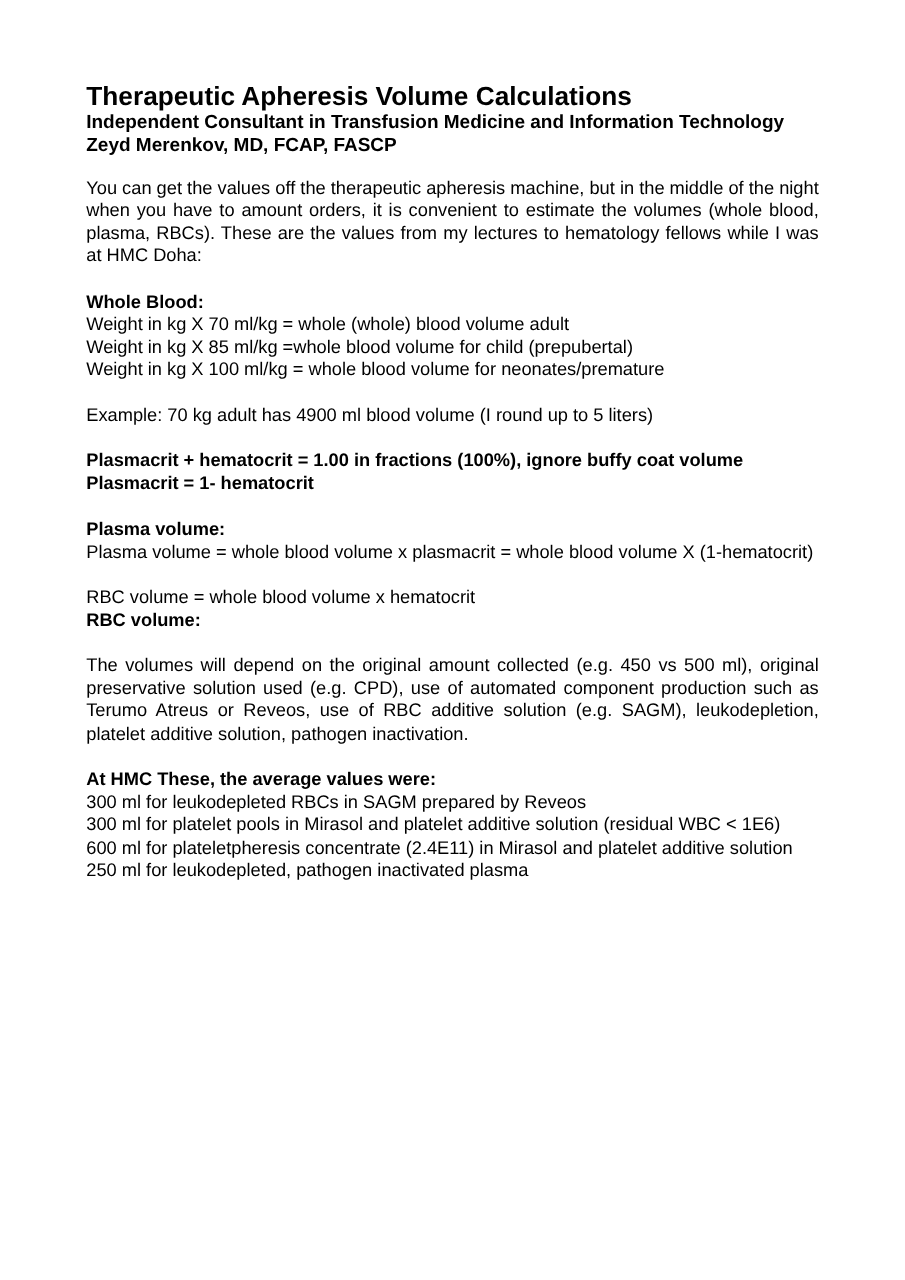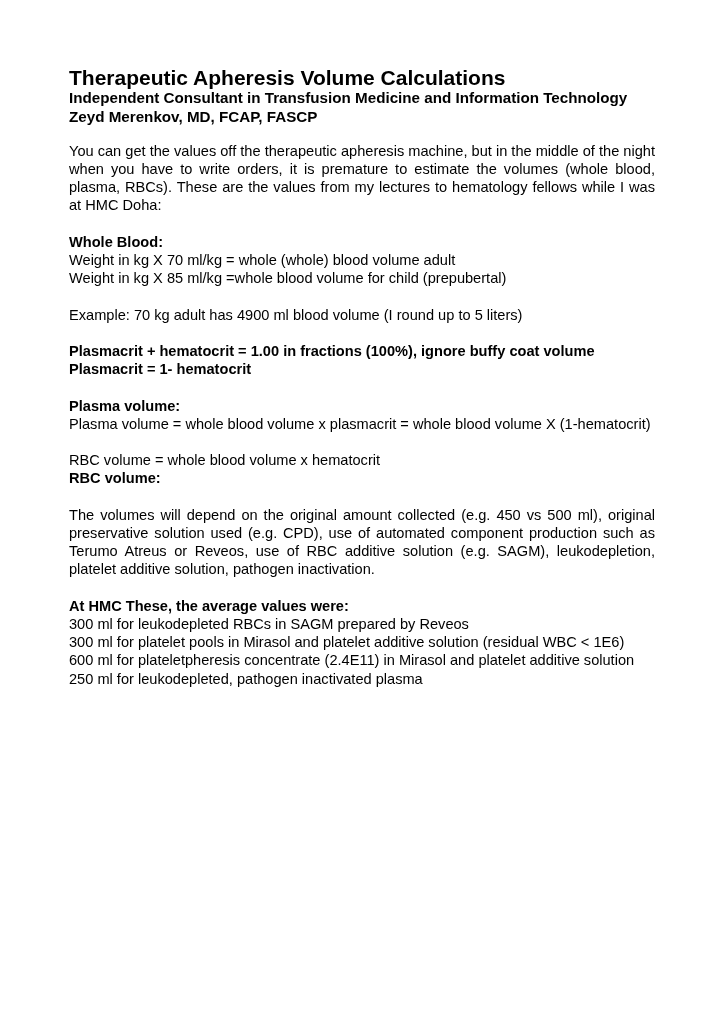--- a/index.html
+++ b/index.html
@@ -51,26 +51,27 @@
 <body>
 
 <div class="page">
 
   <div>
     <p class="title">Therapeutic Apheresis Volume Calculations</p>
     <p class="heading-line">Independent Consultant in Transfusion Medicine and Information Technology</p>
     <p class="heading-line">Zeyd Merenkov, MD, FCAP, FASCP</p>
   </div>
 
-  <p class="block gap-top justify">You can get the values off the therapeutic apheresis machine, but in the middle of the night when you have to write orders, it is premature to estimate the volumes (whole blood, plasma, RBCs).  These are the values from my lectures to hematology fellows while I was at HMC Doha:</p>
+  <p class="block gap-top justify">You can get the values off the therapeutic apheresis machine, but in the middle of the night when you have to amount orders, it is convenient to estimate the volumes (whole blood, plasma, RBCs).  These are the values from my lectures to hematology fellows while I was at HMC Doha:</p>
 
   <div class="block gap">
     <span class="line bold">Whole Blood:</span>
     <span class="line">Weight in kg X 70 ml/kg = whole (whole) blood volume adult</span>
     <span class="line">Weight in kg X 85 ml/kg =whole blood volume for child (prepubertal)</span>
+    <span class="line">Weight in kg X 100 ml/kg = whole blood volume for neonates/premature</span>
   </div>
 
   <p class="block gap">Example:  70 kg adult has 4900 ml blood volume (I round up to 5 liters)</p>
 
   <div class="block gap">
     <span class="line bold">Plasmacrit + hematocrit = 1.00 in fractions (100%), ignore buffy coat volume</span>
     <span class="line bold">Plasmacrit = 1- hematocrit</span>
   </div>
 
   <div class="block gap">

